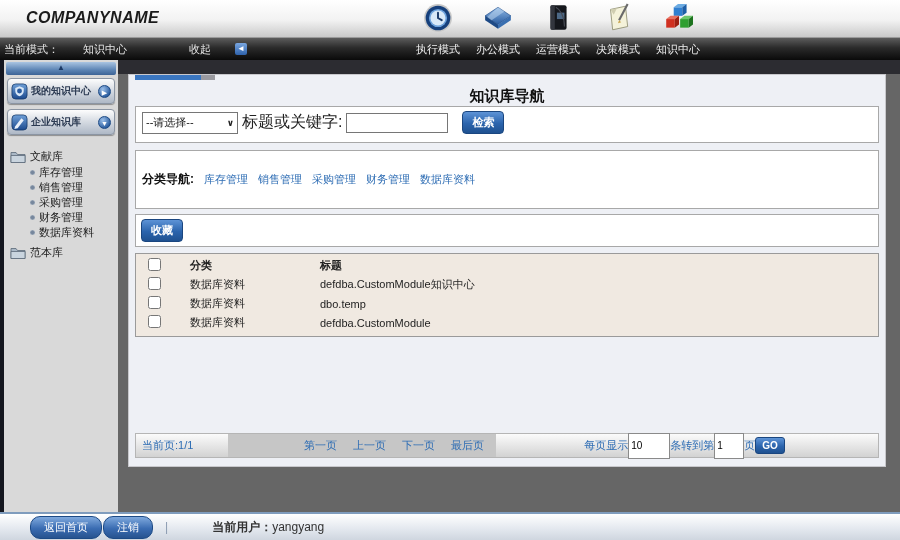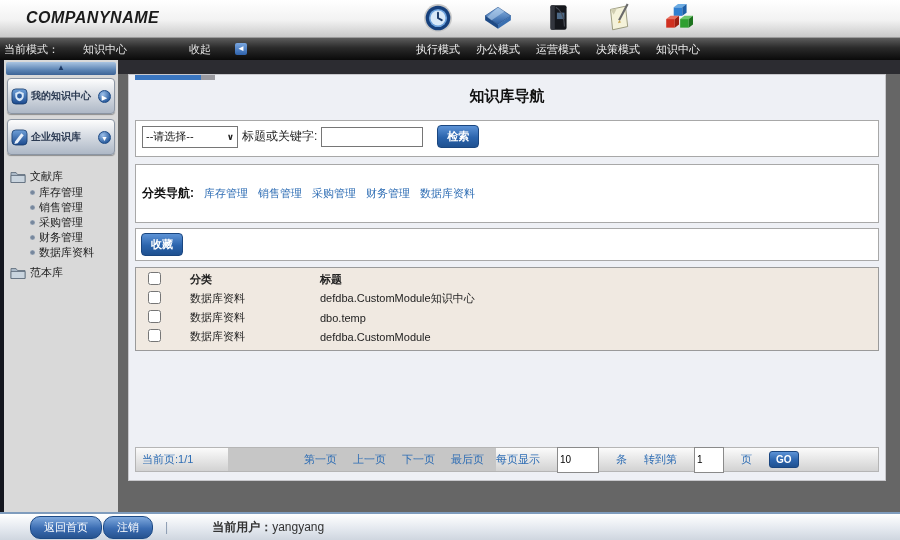--- a/index.html
+++ b/index.html
@@ -25,21 +25,21 @@
   .mode-links .cell { width:60px; text-align:center; line-height:22px; color:#f0f0f0; cursor:pointer; }
 
   
   .bodyrow { display:flex; height:452px; }
 
   
   .sidebar { width:118px; background:#d9d9d9; border-left:4px solid #14161f; position:relative; }
   .collapse-bar { height:13px; margin:2px 2px 3px 2px;
     background:linear-gradient(#a9c4e2,#5d85b5 60%,#3c6396); border-radius:2px;
     text-align:center; font-size:8px; line-height:12px; color:#1c3a66; cursor:pointer; }
-  .side-btn { height:36px; margin:3px 3px 5px 3px; border:1px solid #8b95a3; border-radius:4px;
+  .side-btn { height:26px; margin:3px 3px 5px 3px; border:1px solid #8b95a3; border-radius:4px;
     background:linear-gradient(#fdfdfd,#d8dde4 45%,#aeb8c6); display:flex; align-items:center;
     padding:0 3px; cursor:pointer; box-shadow:0 1px 1px rgba(0,0,0,.35); }
   .side-btn .lbl { flex:1; font-size:10px; font-weight:bold; color:#2b3a52; padding-left:3px;
     white-space:nowrap; }
   .round-arrow { width:13px; height:13px; border-radius:50%; color:#fff; font-size:7px;
     line-height:13px; text-align:center;
     background:radial-gradient(circle at 35% 30%,#9cc0ea,#2a5c9e 75%); border:1px solid #1d4a85; }
   .tree { padding:8px 2px 0 6px; }
   .tree-node { display:flex; align-items:center; gap:4px; font-size:11px; color:#1c1c1c;
     height:17px; cursor:pointer; }
@@ -51,32 +51,32 @@
   .tree-gap { height:4px; }
 
   
   .main { flex:1; background:#666; position:relative; }
   .main-topstrip { height:14px; background:#2c2c31; }
   .panel { margin:0 14px 0 10px; background:#eef0f5; border:1px solid #c8c8cc;
     padding:0 6px 8px 6px; }
   .loadbar { display:flex; height:5px; margin:0 0 4px 0; }
   .loadbar .blue { width:66px; background:#3a76c0; }
   .loadbar .gray { width:14px; background:#9a9aa0; }
-  .page-title { text-align:center; font-size:15px; font-weight:bold; color:#111; padding:3px 0 14px 0; }
+  .page-title { text-align:center; font-size:15px; font-weight:bold; color:#111; padding:3px 0 0 0; }
 
   .box { background:#fff; border:1px solid #a8a8a8; }
   .search-box { padding:4px 6px 8px 6px; }
   .crumb { font-size:11px; color:#333; margin-bottom:6px; }
   a.link { color:#2e6db4; text-decoration:none; cursor:pointer; }
   .search-row { display:flex; align-items:center; gap:4px; }
   .fake-select { width:96px; height:22px; border:1px solid #767676; background:#fff;
     display:flex; align-items:center; font-size:11px; color:#111; padding:0 3px; cursor:pointer; }
   .fake-select .val { flex:1; }
   .fake-select .chev { font-size:9px; color:#222; font-weight:bold; }
-  .kw-label { font-size:12px; color:#222; }
+  .kw-label { font-size:16px; color:#222; }
   .kw-input { width:102px; height:20px; border:1px solid #767676; font-size:11px; padding:0 3px; }
   .btn-blue { background:linear-gradient(#5d93d6,#2b64ad 55%,#1f5190); color:#fff;
     border:1px solid #1a4680; border-radius:4px; font-size:11px; font-weight:bold;
     padding:3px 9px; cursor:pointer; font-family:inherit; }
 
   .cat-box { margin-top:7px; padding:20px 6px; display:flex; align-items:center; gap:10px; }
   .cat-label { font-size:12px; font-weight:bold; color:#111; }
   .cat-links { display:flex; gap:10px; font-size:11px; }
 
   .fav-box { margin-top:5px; padding:4px 5px; }
@@ -90,21 +90,21 @@
   .trow.head .tcell-cat,.trow.head .tcell-title { font-weight:bold; color:#222; }
 
   .spacer { height:96px; }
 
   .pagebar { height:25px; border:1px solid #b5b5b5;
     background:linear-gradient(#fbfbfb,#d2d2d2); display:flex; align-items:center; font-size:11px; }
   .pg-left { width:92px; padding-left:6px; color:#2e6db4; }
   .pg-mid { width:268px; height:100%; background:#c6c6c6; display:flex; align-items:center;
     justify-content:flex-end; gap:9px; padding-right:12px; }
   .pg-mid span { color:#2e6db4; cursor:pointer;margin-left:7px; }
-  .pg-right { flex:1; display:flex; align-items:center; justify-content:flex-start; gap:17px;
+  .pg-right { flex:1; display:flex; align-items:center; justify-content:center; gap:0;
     padding-right:5px; color:#2e6db4; }
   .pg-input { height:17px; border:1px solid #8a8a8a; font-size:10px; padding:12px 2px; }
   .pg-input.w40 { width:42px; } .pg-input.w30 { width:30px; }
   .go-btn { background:linear-gradient(#5d93d6,#2b64ad 55%,#1f5190); color:#fff;
     border:1px solid #1a4680; border-radius:3px; font-size:10px; font-weight:bold;
     padding:2px 6px; cursor:pointer; font-family:inherit; }
 
   
   .footer { height:28px; background:linear-gradient(#ffffff,#e2e7ee 60%,#cfd6df);
     border-top:2px solid #7f9cbd; display:flex; align-items:center; font-size:12px; }

